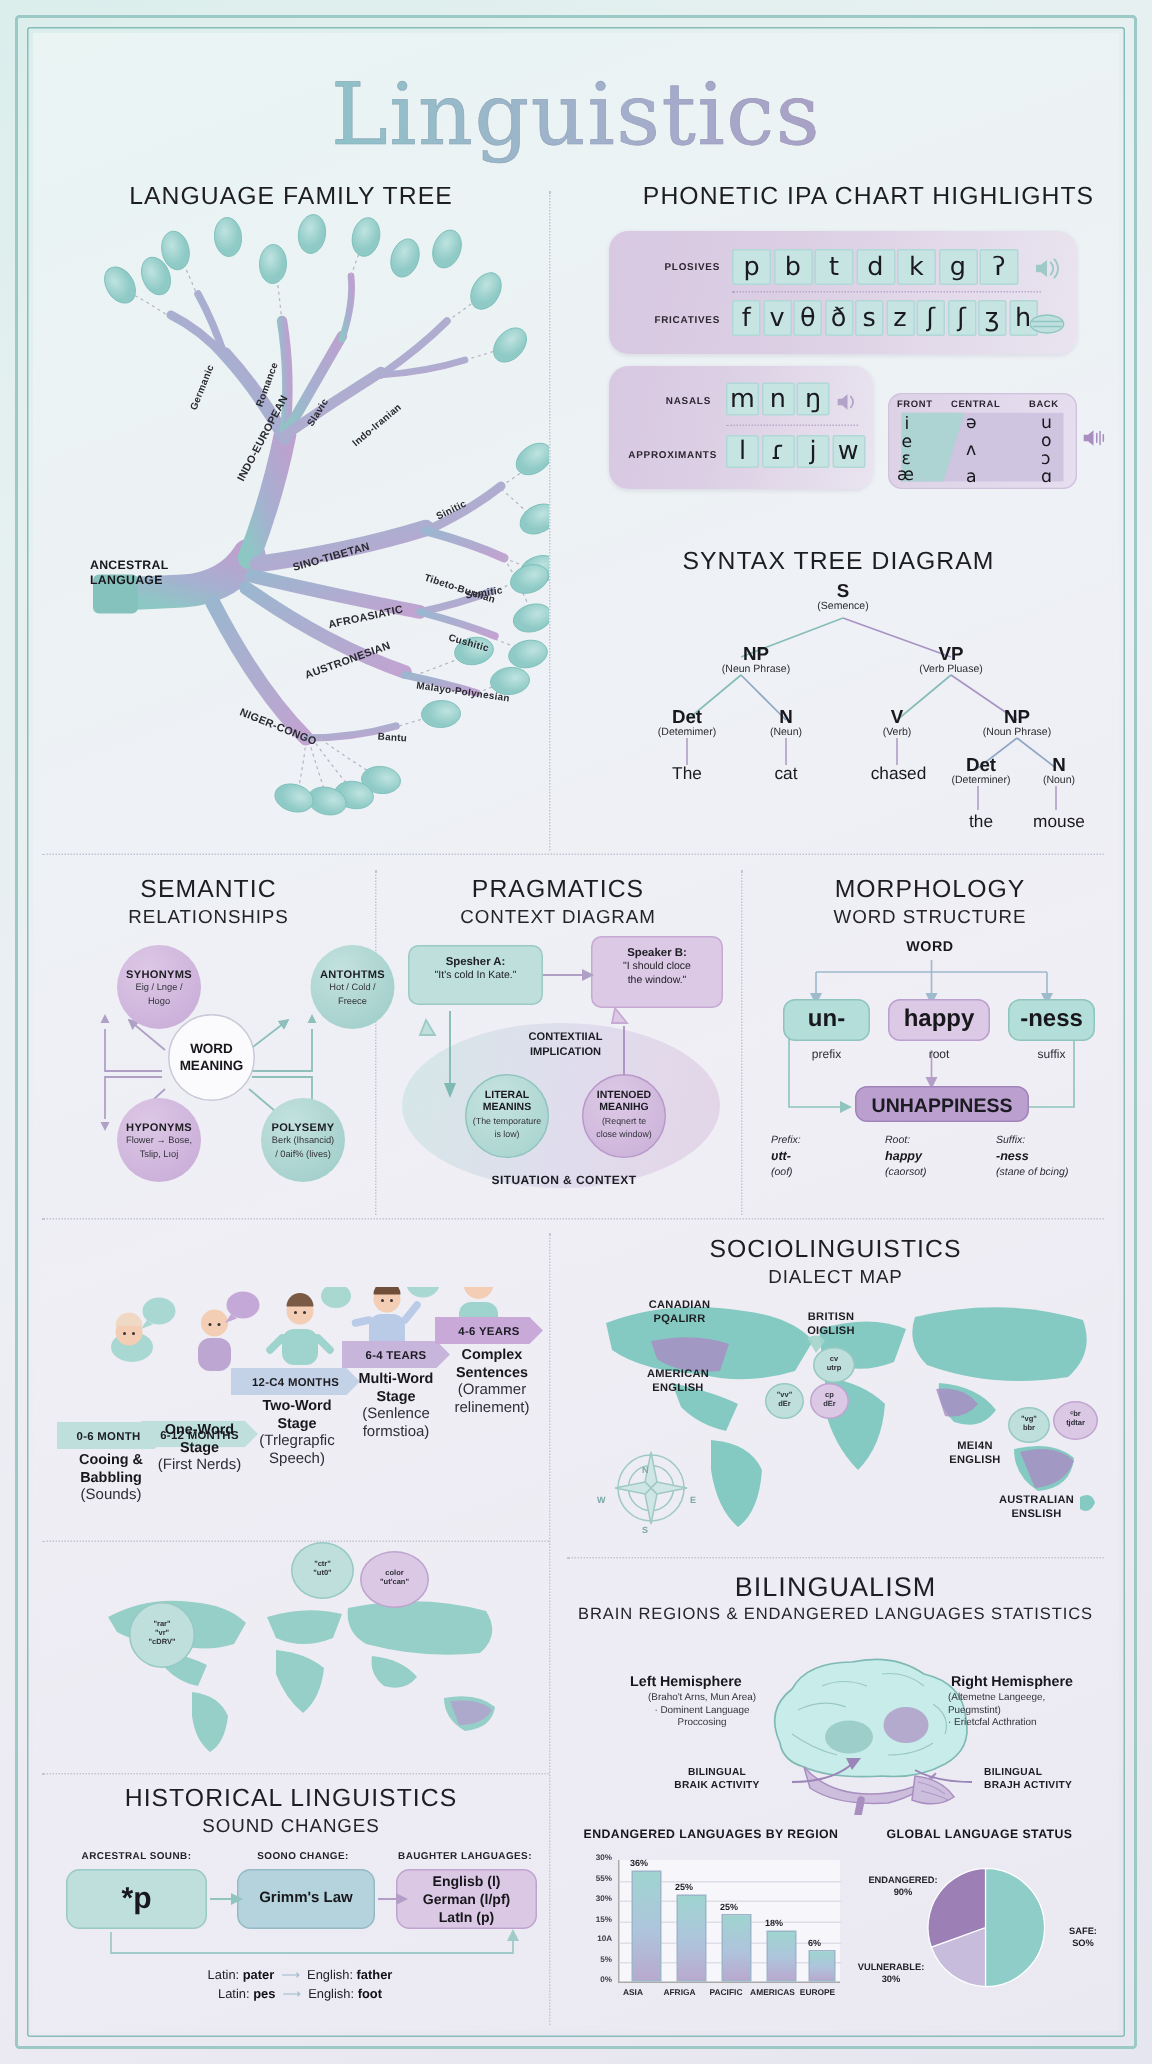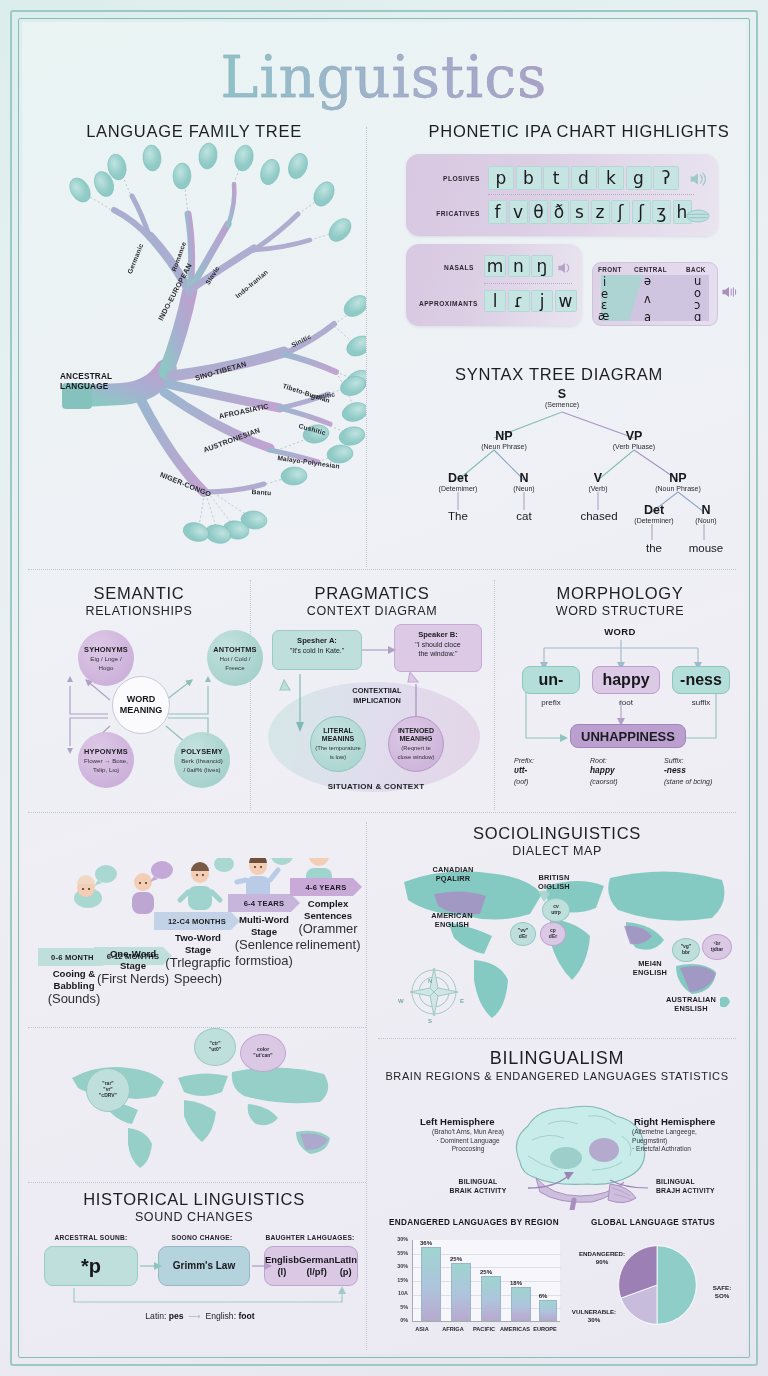--- a/index.html
+++ b/index.html
@@ -129,21 +129,21 @@
   .mo-foot{position:absolute;text-align:left;font-size:7px;color:#2c2c34;line-height:1.35;font-style:italic;}
   .mo-foot b{font-size:8.4px;color:#17171c;}
 
   
   .chev{
     position:absolute;display:flex;align-items:center;justify-content:center;
     font-size:7.6px;font-weight:700;color:#1c1c22;letter-spacing:.2px;
     clip-path: polygon(0 0, calc(100% - 9px) 0, 100% 50%, calc(100% - 9px) 100%, 0 100%);
   }
   .stage-txt{position:absolute;text-align:center;font-size:9.6px;font-weight:700;color:#17171c;line-height:1.2;}
-  .stage-txt .sm{font-size:13px;font-weight:400;color:#2e2e36;}
+  .stage-txt .sm{font-size:10px;font-weight:400;color:#2e2e36;}
 
   
   .map-label{position:absolute;font-size:7.4px;font-weight:700;color:#1d1d22;text-align:center;line-height:1.2;letter-spacing:.2px;}
   .map-pin{
     position:absolute;border-radius:50%;display:flex;align-items:center;justify-content:center;
     text-align:center;font-size:5px;color:#2d2d36;line-height:1.15;font-weight:600;
   }
 
   
   .hl-cap{position:absolute;font-size:6.6px;font-weight:700;color:#22222a;letter-spacing:.3px;text-align:center;}
@@ -844,34 +844,41 @@
 
     <div class="abs" style="left:0;top:1168px;width:344px;">
       <div class="sec-h">HISTORICAL LINGUISTICS</div>
       <div class="sec-sub">SOUND CHANGES</div>
     </div>
     <div class="hl-cap" style="left:20px;top:1212px;width:98px;">ARCESTRAL SOUNB:</div>
     <div class="hl-cap" style="left:134px;top:1212px;width:92px;">SOONO CHANGE:</div>
     <div class="hl-cap" style="left:240px;top:1212px;width:96px;">BAUGHTER LAHGUAGES:</div>
     <div class="hl-box" style="left:22px;top:1224px;width:94px;height:40px;background:#bedfdc;border:1px solid #99cac5;font-size:20px;font-weight:700;color:#17171c;">*p</div>
     <div class="hl-box" style="left:136px;top:1224px;width:92px;height:40px;background:#b5d3dc;border:1px solid #93bac5;font-size:10px;font-weight:700;color:#17171c;">Grimm's Law</div>
-    <div class="hl-box" style="left:242px;top:1224px;width:94px;height:40px;background:#dbc8e5;border:1px solid #bfa4d0;font-size:9.4px;font-weight:700;color:#17171c;flex-direction:row;justify-content:center;">
+    <div class="hl-box" style="left:242px;top:1224px;width:94px;height:40px;background:#dbc8e5;border:1px solid #bfa4d0;font-size:9.4px;font-weight:700;color:#17171c;flex-direction:column;justify-content:center;">
       <div>Englisb (l)</div>
       <div>German (l/pf)</div>
       <div>LatIn (p)</div>
     </div>
     <svg class="abs" style="left:16px;top:1222px;" width="324" height="66" viewBox="0 0 324 66" fill="none">
       <path d="M102 22 L118 22" stroke="#8fc4bf" stroke-width="1.3"></path>
         <path d="M116 18 L124 22 L116 26z" fill="#8fc4bf"></path>
       <path d="M214 22 L228 22" stroke="#b49ec7" stroke-width="1.3"></path>
         <path d="M226 18 L234 22 L226 26z" fill="#b49ec7"></path>
       <path d="M36 44 L36 58 L304 58 L304 48" stroke="#9fcbc8" stroke-width="1.2"></path>
       <path d="M300 50 L308 50 L304 42z" fill="#9fcbc8"></path>
     </svg>
     <div class="hl-ex" style="left:16px;top:1288px;width:324px;">
+      <div>
+        <span>Latin:</span>
+        <b>pater</b>
+        <span style="color:#9fb9cd;">&nbsp;⟶&nbsp;</span>
+        <span>English:</span>
+        <b>father</b>
+      </div>
       <div>
         <span>Latin:</span>
         <b>pes</b>
         <span style="color:#9fb9cd;">&nbsp;⟶&nbsp;</span>
         <span>English:</span>
         <b>foot</b>
       </div>
     </div>
 
     <div class="abs" style="left:356px;top:1196px;width:192px;">

